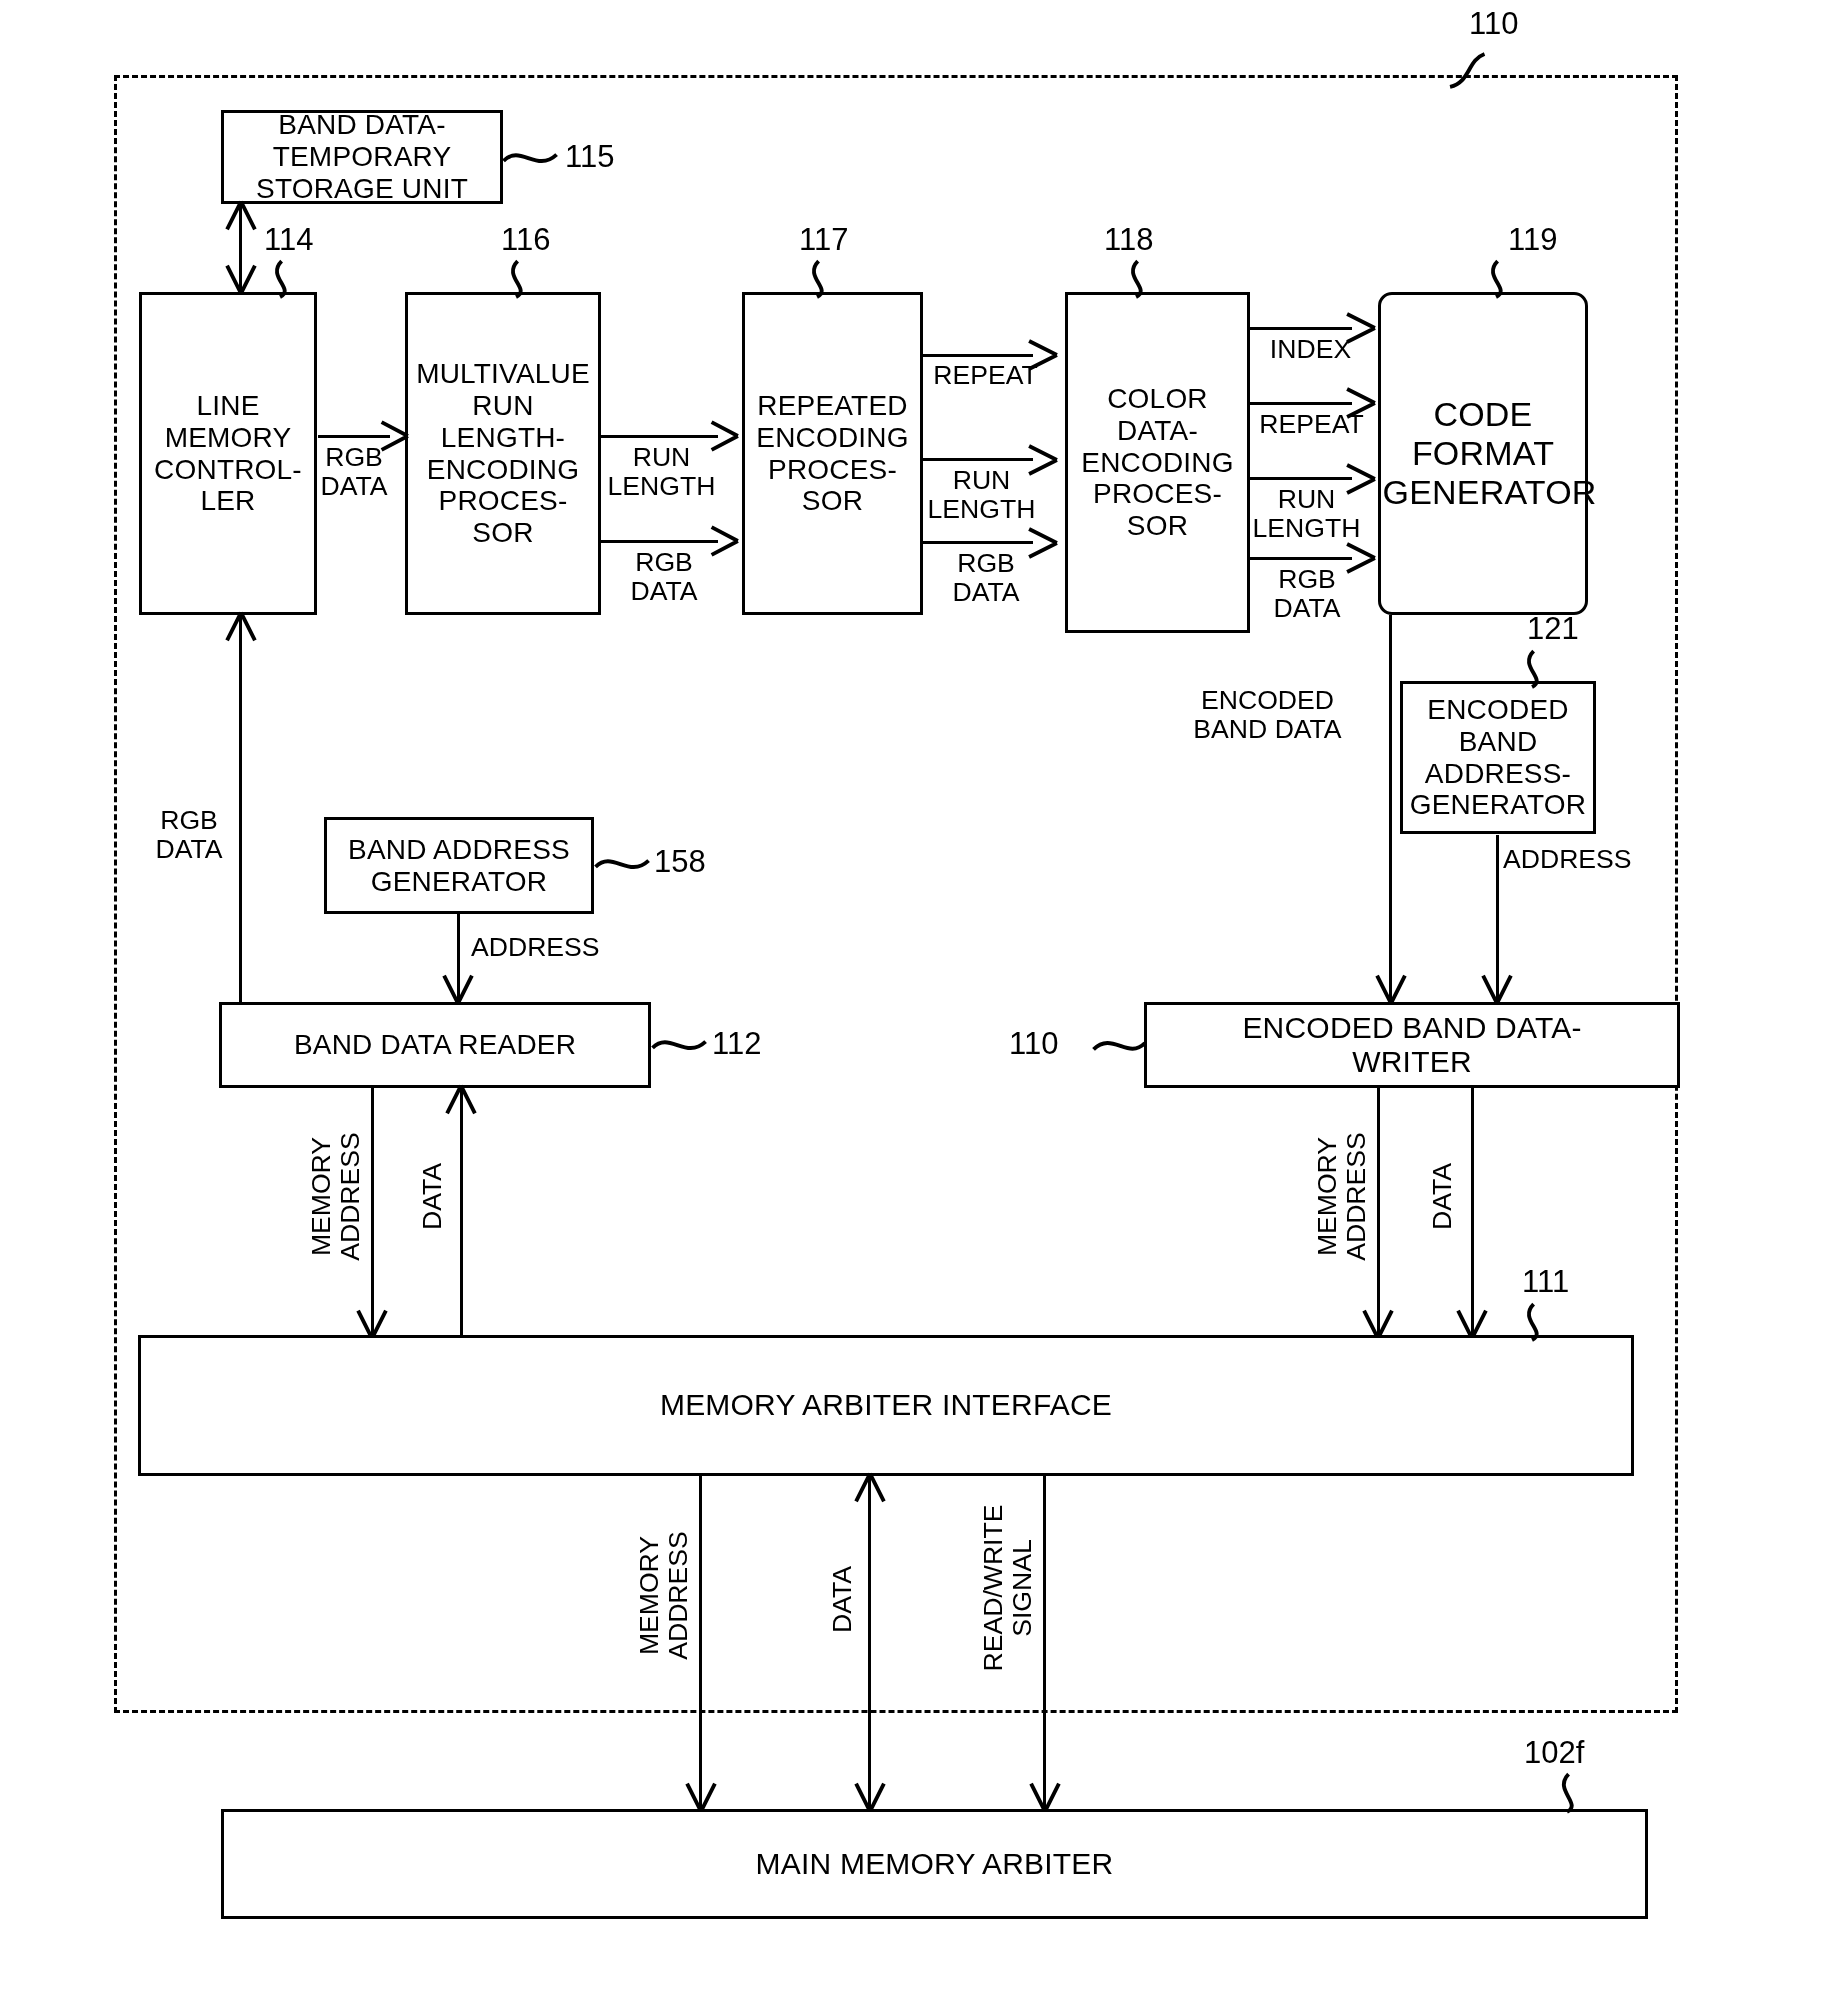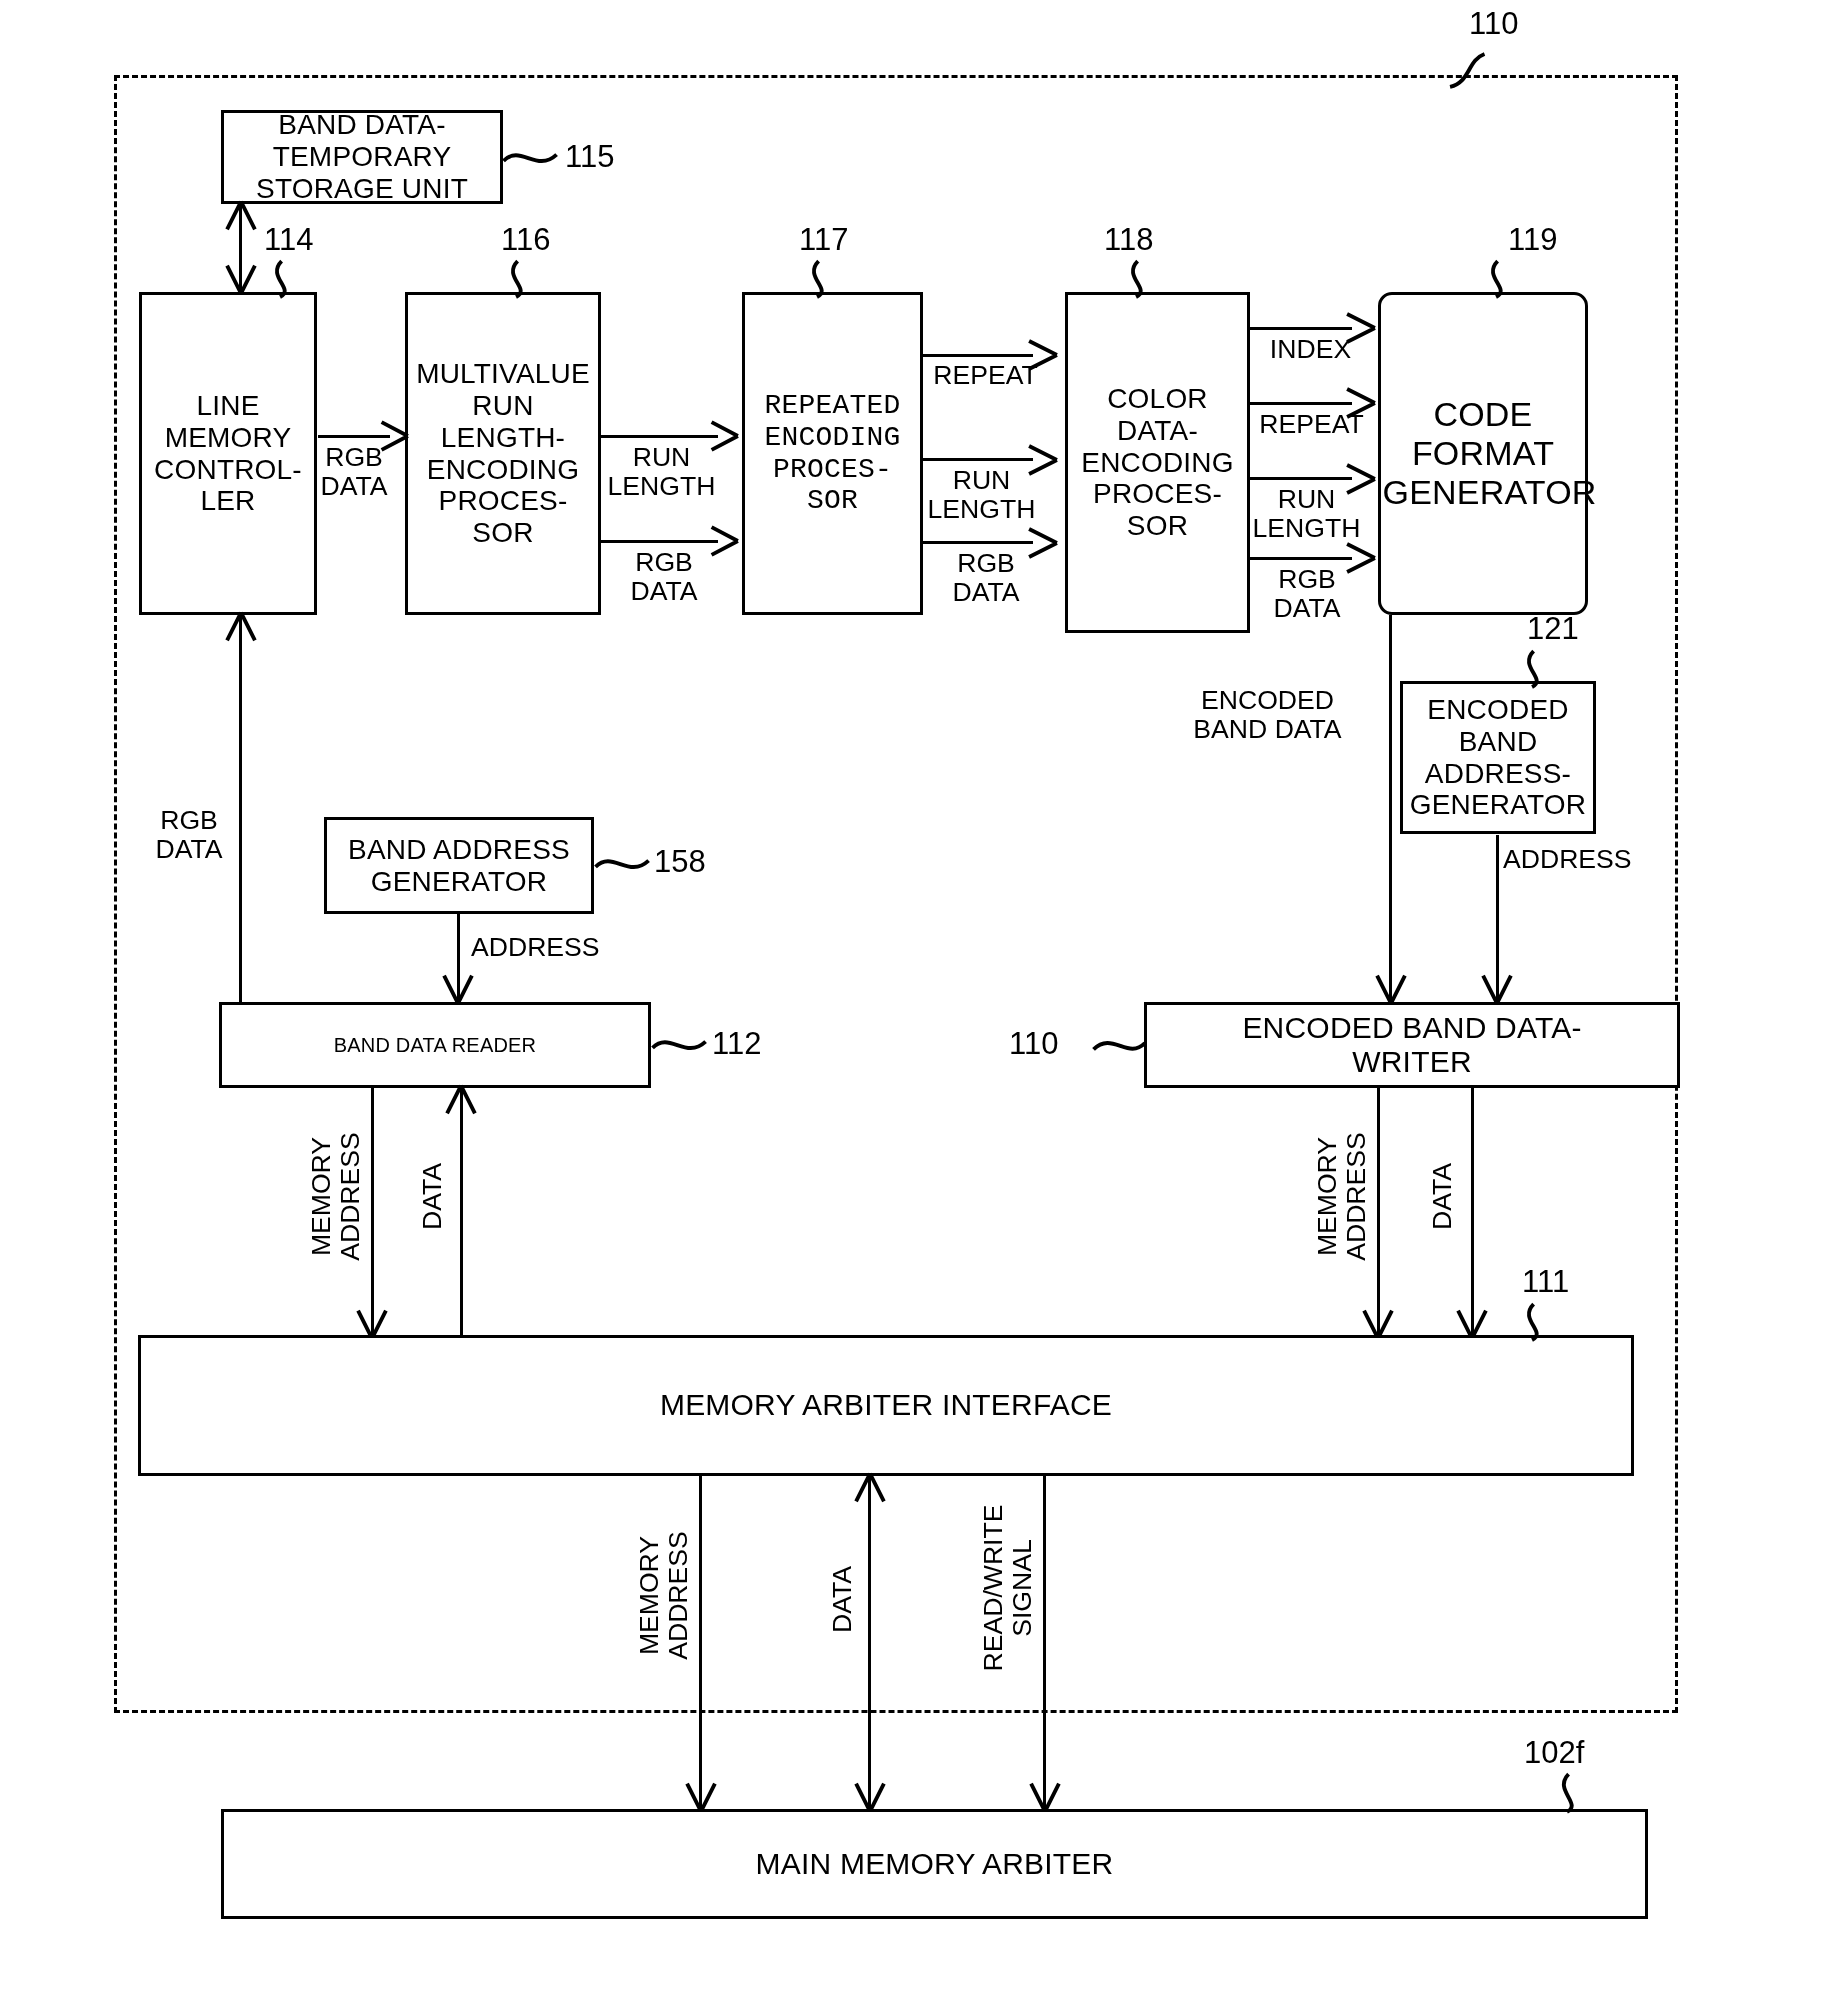--- a/index.html
+++ b/index.html
@@ -116,21 +116,21 @@
 LENGTH-
 ENCODING
 PROCES-
 SOR</span>
   </div>
   <svg class="leader" style="left:494px;top:258px;width:55px;height:42px;" viewBox="0 0 70 54" width="55" height="42">
     <path d="M28,50 C48,40 10,24 30,4" stroke="#000" stroke-width="5" fill="none"></path>
   </svg>
   <div class="refnum" style="left:501px;top:224px;">116</div>
 
-  <div class="box" style="left:742px;top:292px;width:181px;height:323px;font-size:28px;font-family:Liberation Mono, monospace;">
+  <div class="box" style="left:742px;top:292px;width:181px;height:323px;font-size:28px;">
     <span>REPEATED
 ENCODING
 PROCES-
 SOR</span>
   </div>
   <svg class="leader" style="left:795px;top:258px;width:55px;height:42px;" viewBox="0 0 70 54" width="55" height="42">
     <path d="M28,50 C48,40 10,24 30,4" stroke="#000" stroke-width="5" fill="none"></path>
   </svg>
   <div class="refnum" style="left:799px;top:224px;">117</div>
 
@@ -262,21 +262,21 @@
   </svg>
   <div class="lbl left" style="left:471px;top:933px;width:203px;">ADDRESS</div>
 
   <div class="vline" style="left:239px;top:615px;height:388px;"></div>
   <svg class="ah" style="left:224px;top:611px;width:34px;height:31px;" viewBox="0 0 44 40" width="34" height="31">
     <path d="M22,2 L4,38 M22,2 L40,38" stroke="#000" stroke-width="5" fill="none"></path>
   </svg>
   <div class="lbl" style="left:138px;top:806px;width:102px;">RGB
 DATA</div>
 
-  <div class="box" style="left:219px;top:1002px;width:432px;height:86px;font-size:20px;">
+  <div class="box" style="left:219px;top:1002px;width:432px;height:86px;font-size:28px;">
     <span>BAND DATA READER</span>
   </div>
   <svg class="leader" style="left:651px;top:1026px;width:78px;height:39px;" viewBox="0 0 100 50" width="78" height="39">
     <path d="M2,28 C24,6 44,44 70,20" stroke="#000" stroke-width="5" fill="none"></path>
   </svg>
   <div class="refnum" style="left:712px;top:1028px;">112</div>
 
   <div class="box" style="left:1144px;top:1002px;width:536px;height:86px;font-size:30px;">
     <span>ENCODED BAND DATA-
 WRITER</span>

